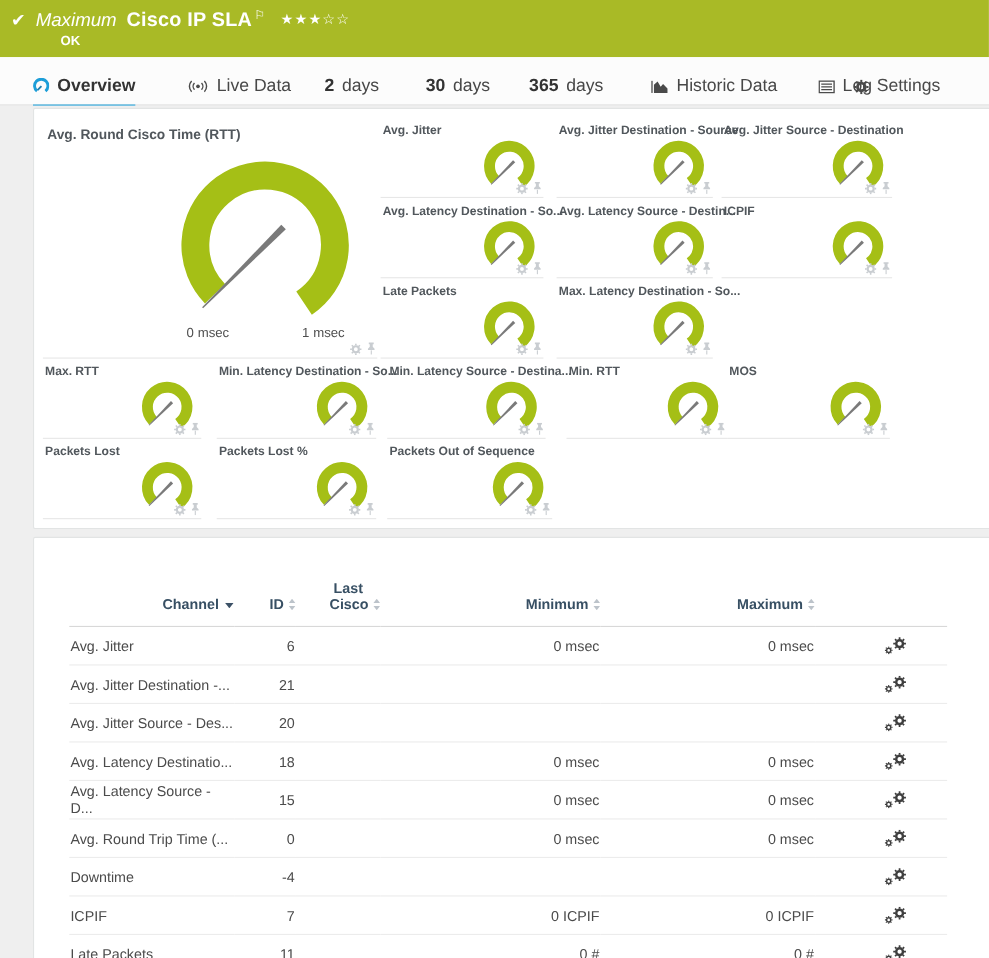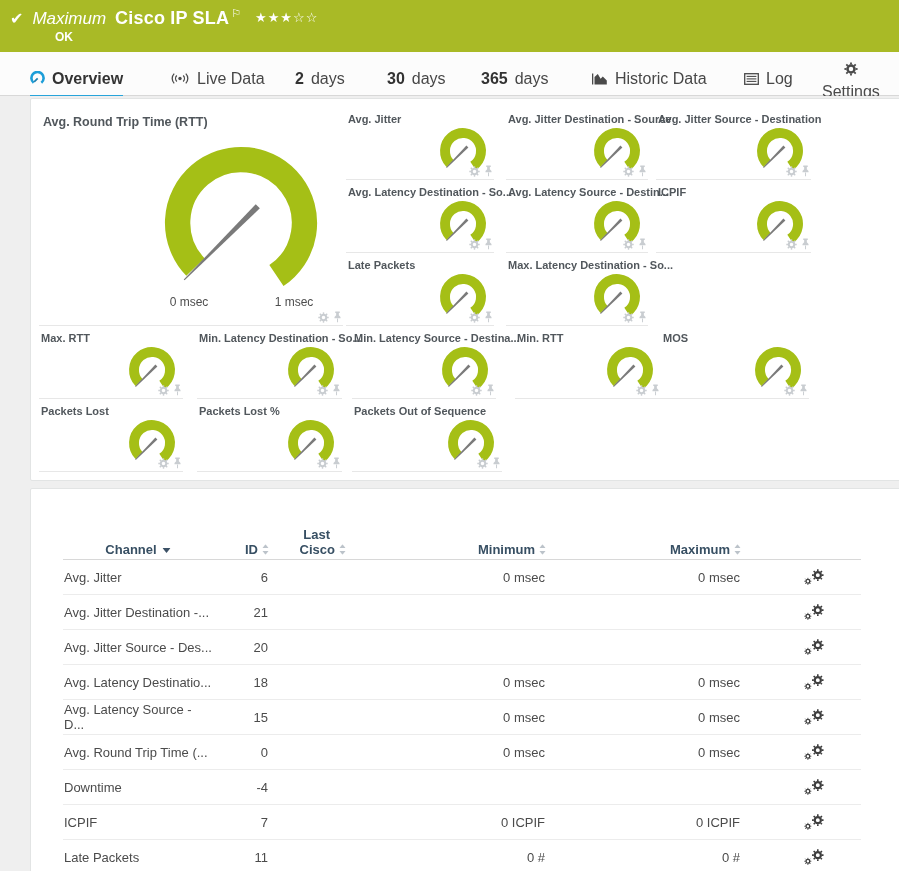--- a/index.html
+++ b/index.html
@@ -37,22 +37,22 @@
   .gdial{position:absolute;right:4px;top:17px;width:54px;height:54px;}
   .gdial-big{position:absolute;left:109px;top:23px;width:186px;height:186px;}
   .glabel{position:absolute;top:188px;width:80px;text-align:center;font-size:12px;color:#4e4e4e;}
   .cicons{position:absolute;right:1px;bottom:2px;display:flex;gap:4px;align-items:flex-end;color:#c9cdd1;}
   .cicons .ic-gear{width:11px;height:11px;}
   .cicons .ic-pin{width:9px;height:12px;}
   
   table.channels{margin:0 0 0 32px;border-collapse:collapse;table-layout:fixed;width:798px;}
   .channels col.c1{width:150px}.channels col.c2{width:56px}.channels col.c3{width:77px}
   .channels col.c4{width:200px}.channels col.c5{width:195px}.channels col.c6{width:120px}
-  .channels th{font-size:13px;font-weight:700;color:#374f63;padding:38px 0 2px 0;vertical-align:bottom;border-bottom:1px solid #d8d8d8;text-align:right;margin-top:41px;}
-  .channels th.h-channel{text-align:center;}
+  .channels th{font-size:13px;font-weight:700;color:#374f63;padding:38px 0 12px 0;vertical-align:bottom;border-bottom:1px solid #d8d8d8;text-align:right;margin-top:41px;}
+  .channels th.h-channel{text-align:right;}
   .channels td{height:32px;border-bottom:1px solid #ececec;font-size:13px;color:#4b4b4b;}
   .channels td.num{text-align:right;}
   .channels td.gearcell{text-align:right;padding-right:36px;color:#3e3e3e;}
   .lastval div{line-height:15px;}
   .lastval .l1{margin-right:16px;}
   svg.sort{width:7px;height:11px;margin-left:4px;color:#bcc3ca;vertical-align:-1px;}
   svg.sortdn{width:9px;height:5px;margin-left:5px;color:#3c5166;vertical-align:1px;}
   svg.rowgear{width:21px;height:17px;vertical-align:middle;}
   .hidden-defs{position:absolute;width:0;height:0;overflow:hidden;}
 </style>
@@ -162,34 +162,34 @@
         <use href="#sym-hist"></use>
       </svg>
     <span>Historic Data</span>
   </div>
   <div class="tab" style="left:744px;justify-content:space-between;">
     <svg width="15" height="12" viewBox="0 0 15 12">
         <use href="#sym-log"></use>
       </svg>
     <span>Log</span>
   </div>
-  <div class="tab" style="left:822px;color:#4a4a4a;flex-direction:column;">
+  <div class="tab" style="left:776px;color:#4a4a4a;">
     <svg width="14" height="14" viewBox="0 0 20 20">
         <use href="#sym-gear"></use>
       </svg>
     <span>Settings</span>
   </div>
 </div>
 
 <div class="content-bg"></div>
 
 <div class="panel" id="panel-gauges">
 
   <div class="gcell-big" style="left:8px;top:8px;width:304px;height:218px;">
-    <div class="gtitle-big">Avg. Round Trip Time (RTT)</div>
+    <div class="gtitle-big">Avg. Round Cisco Time (RTT)</div>
     <svg class="gdial-big" viewBox="0 0 220 220">
         <use href="#sym-gauge-big"></use>
       </svg>
     <div class="glabel" style="left:110px;">0 msec</div>
     <div class="glabel" style="left:215px;">1 msec</div>
     <span class="cicons">
       <svg class="ic-gear" viewBox="0 0 20 20">
           <use href="#sym-gear"></use>
         </svg>
       <svg class="ic-pin" viewBox="0 0 12 16">

